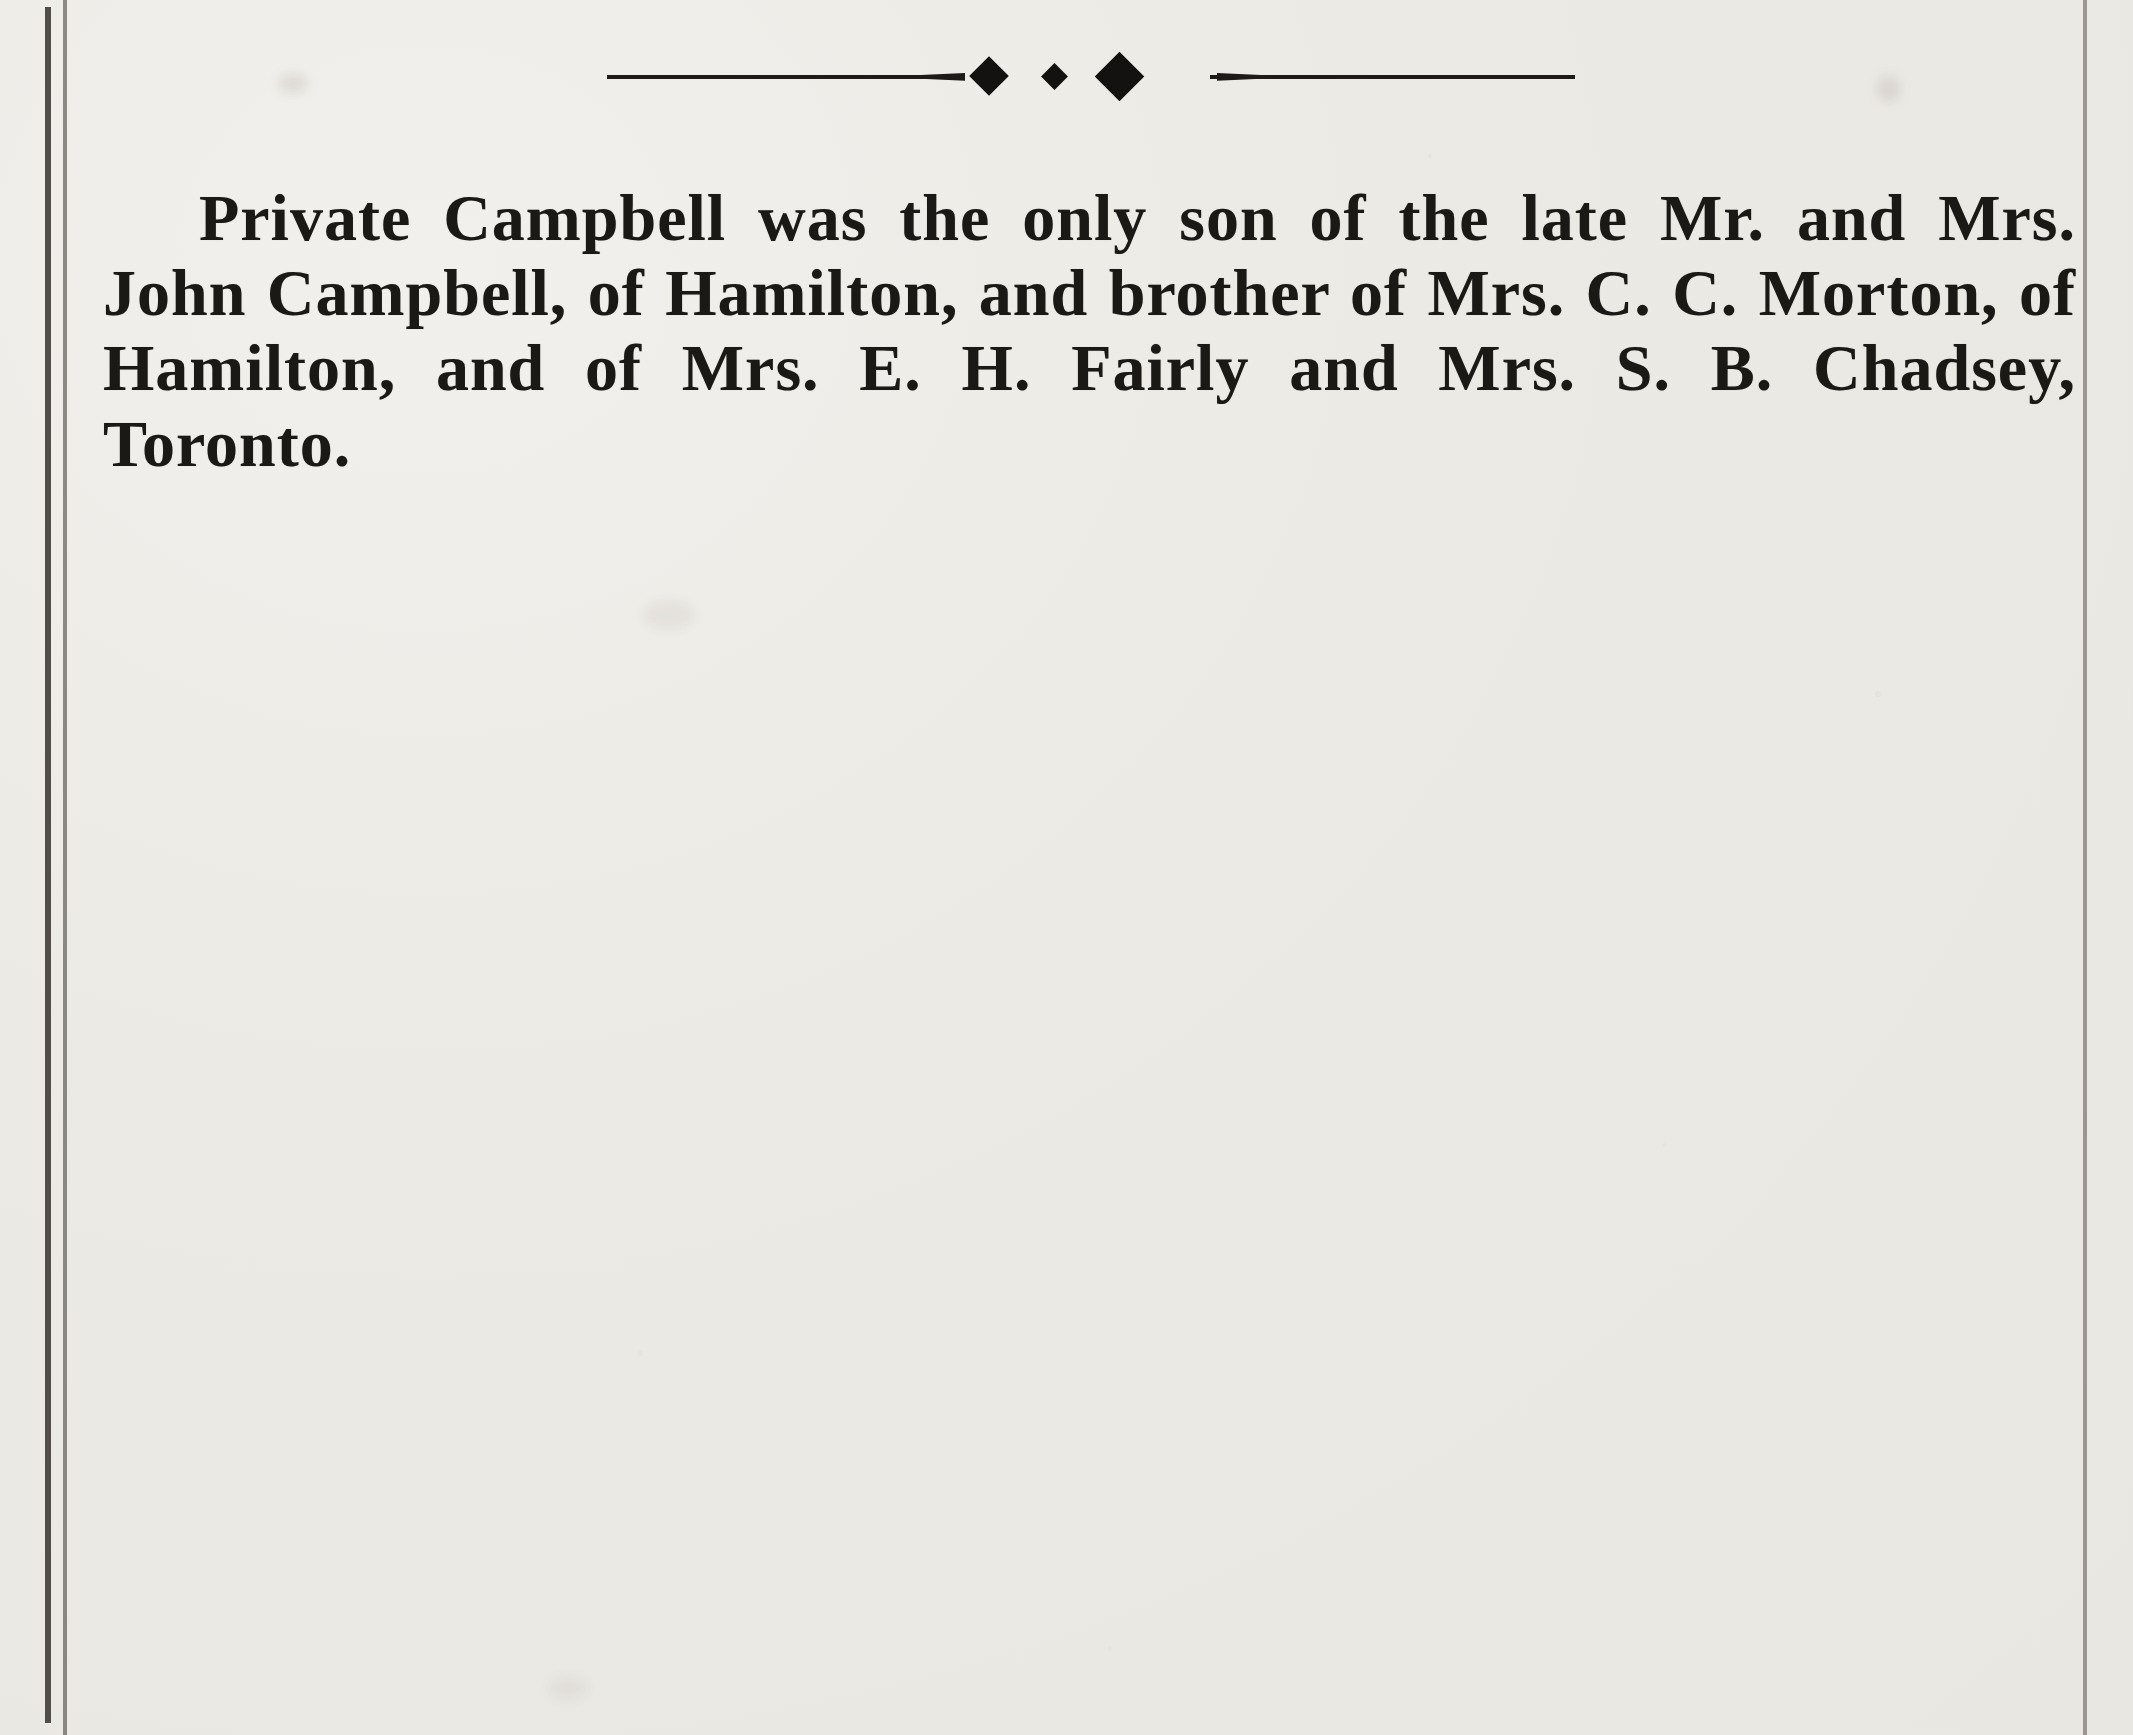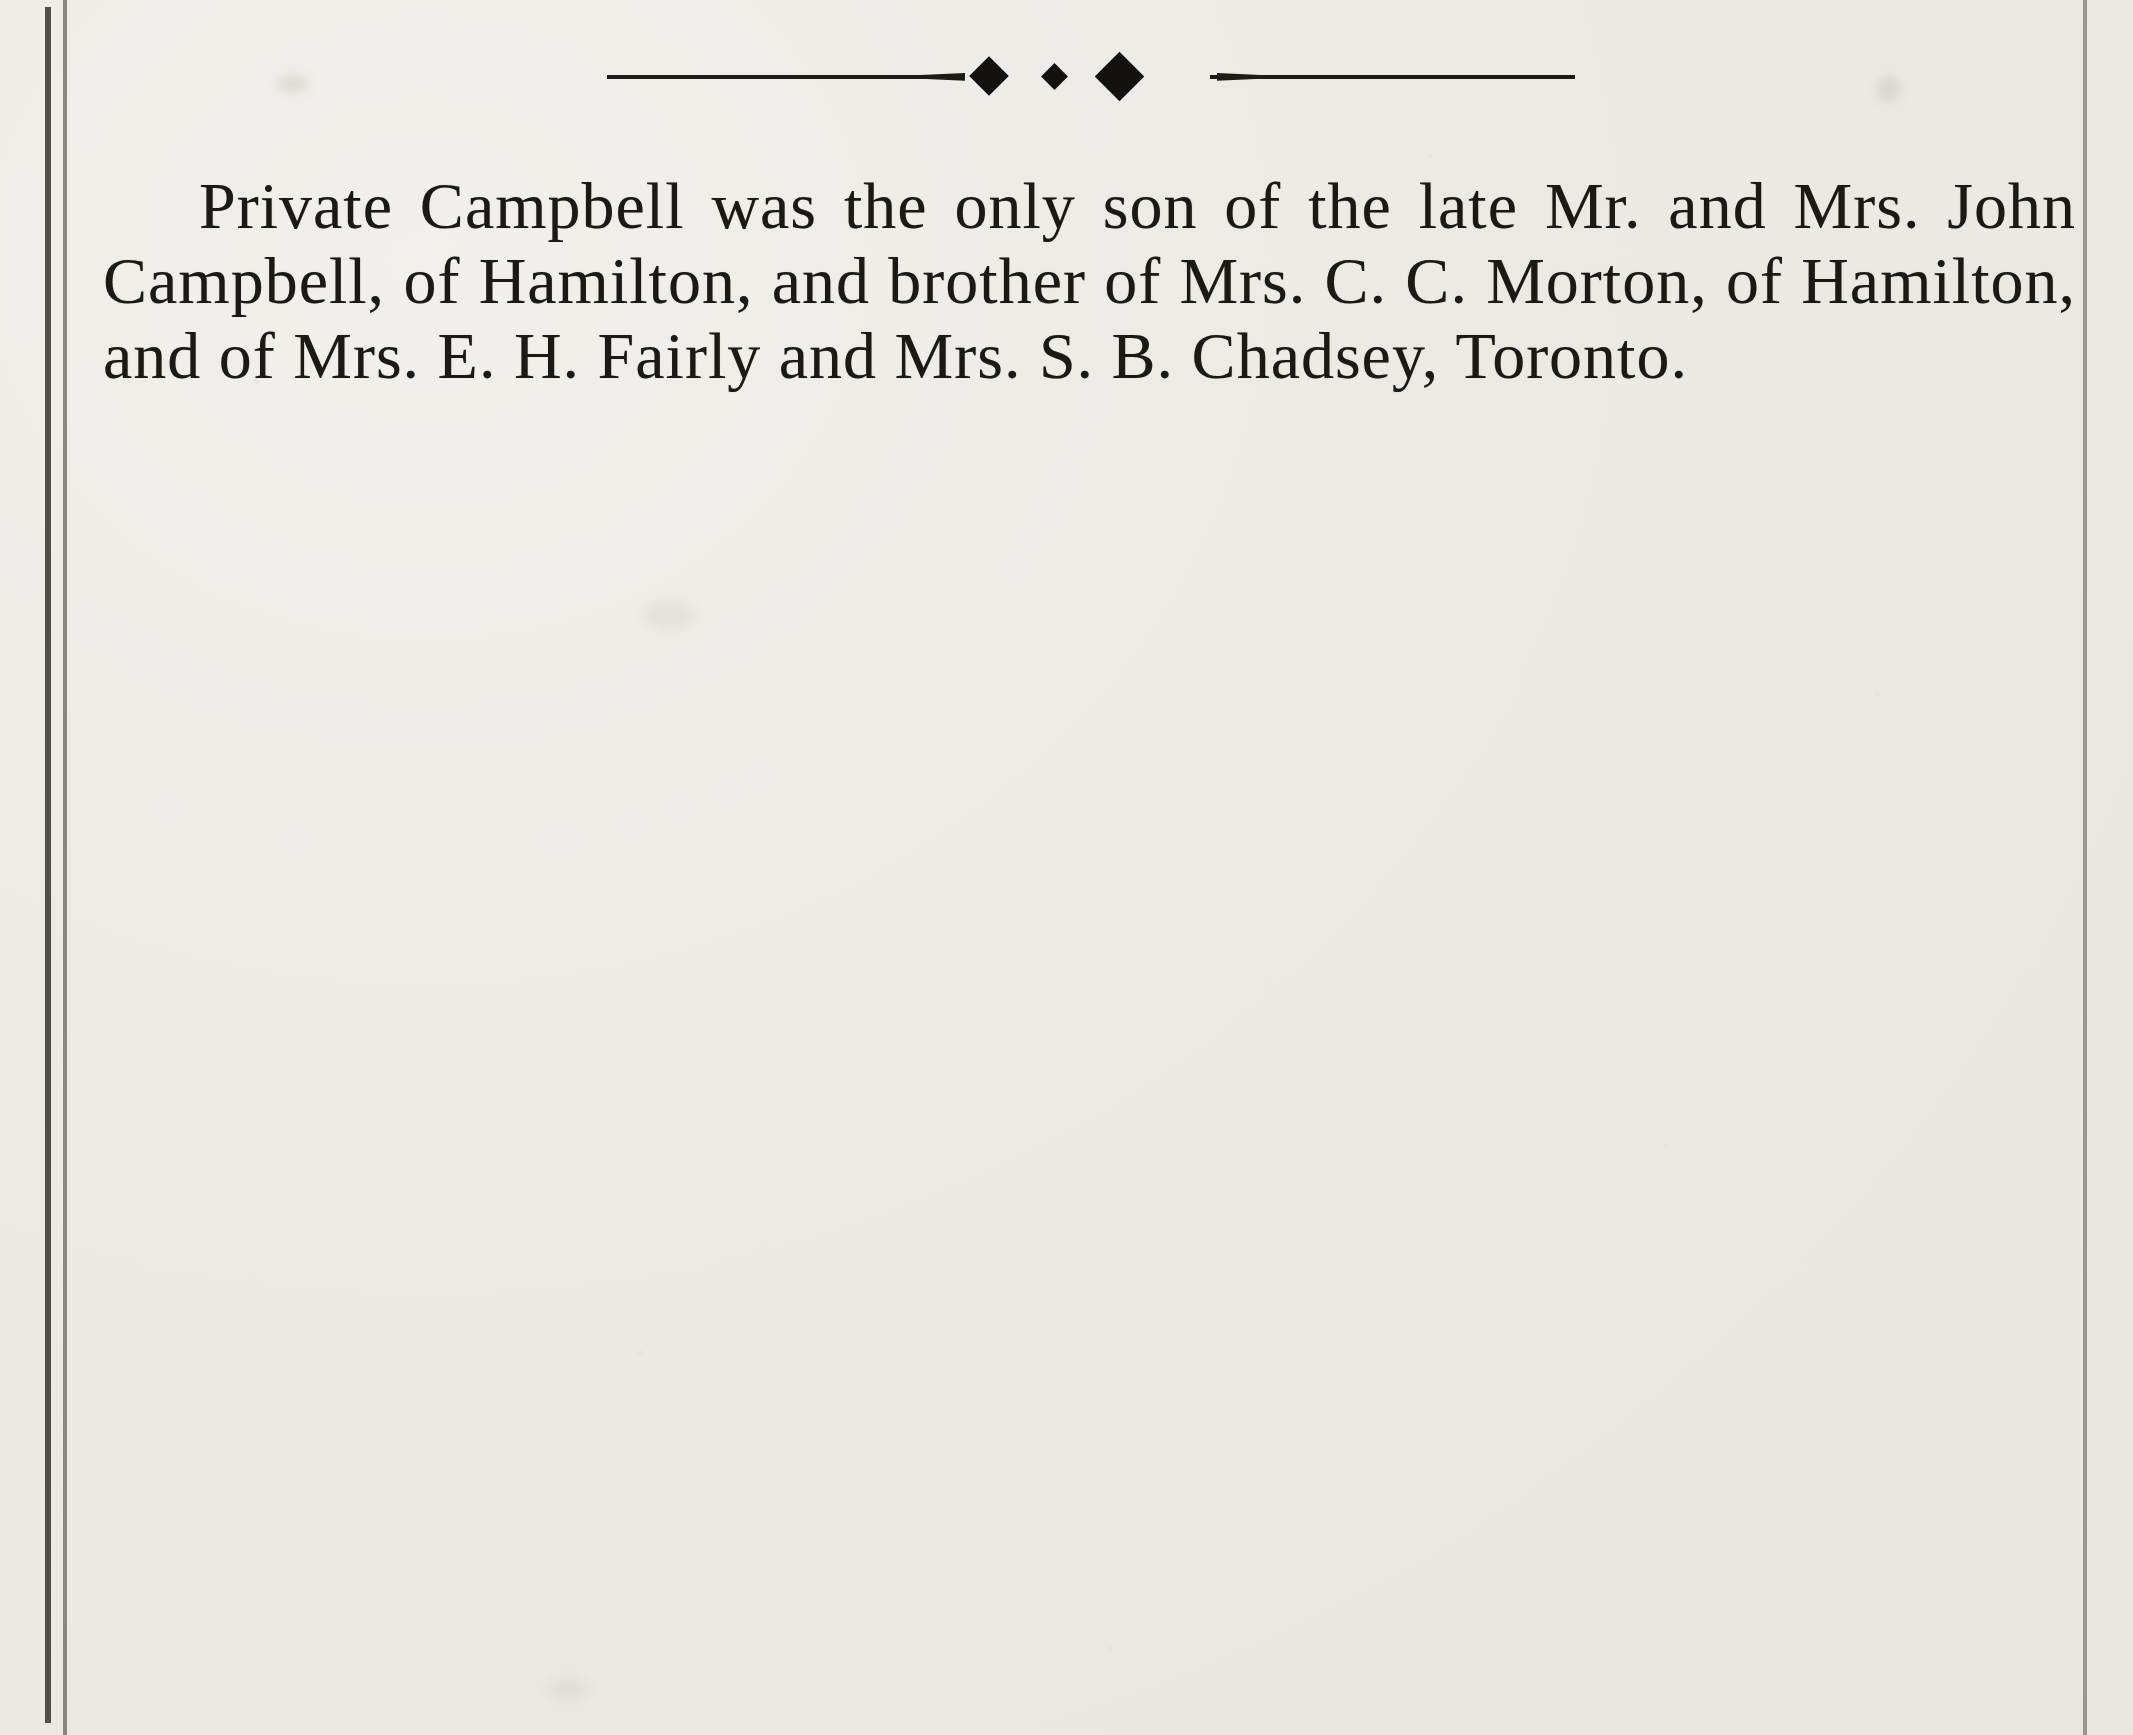--- a/index.html
+++ b/index.html
@@ -130,21 +130,21 @@
     color: #1b1916;
     letter-spacing: 1px;
     margin: 0;
   }
   .para {
     margin: 0 0 5.2px 0;
     text-indent: 96px;
     text-align: justify;
     text-shadow: 0 0 0.9px rgba(0,0,0,0.25);
   }
-  .para.p2 { margin-top: 12px; }
+  .para.p2 { margin-top: 24px; font-weight: bold; }
 
   
   .smudge {
     position: absolute;
     border-radius: 50%;
     background: rgba(90,85,78,0.12);
     filter: blur(5.2px);
   }
   .s1 { left: 278px; top: 74px; width: 29.5px; height: 19px; }
   .s2 { left: 1877px; top: 76px; width: 22.6px; height: 26px; }

